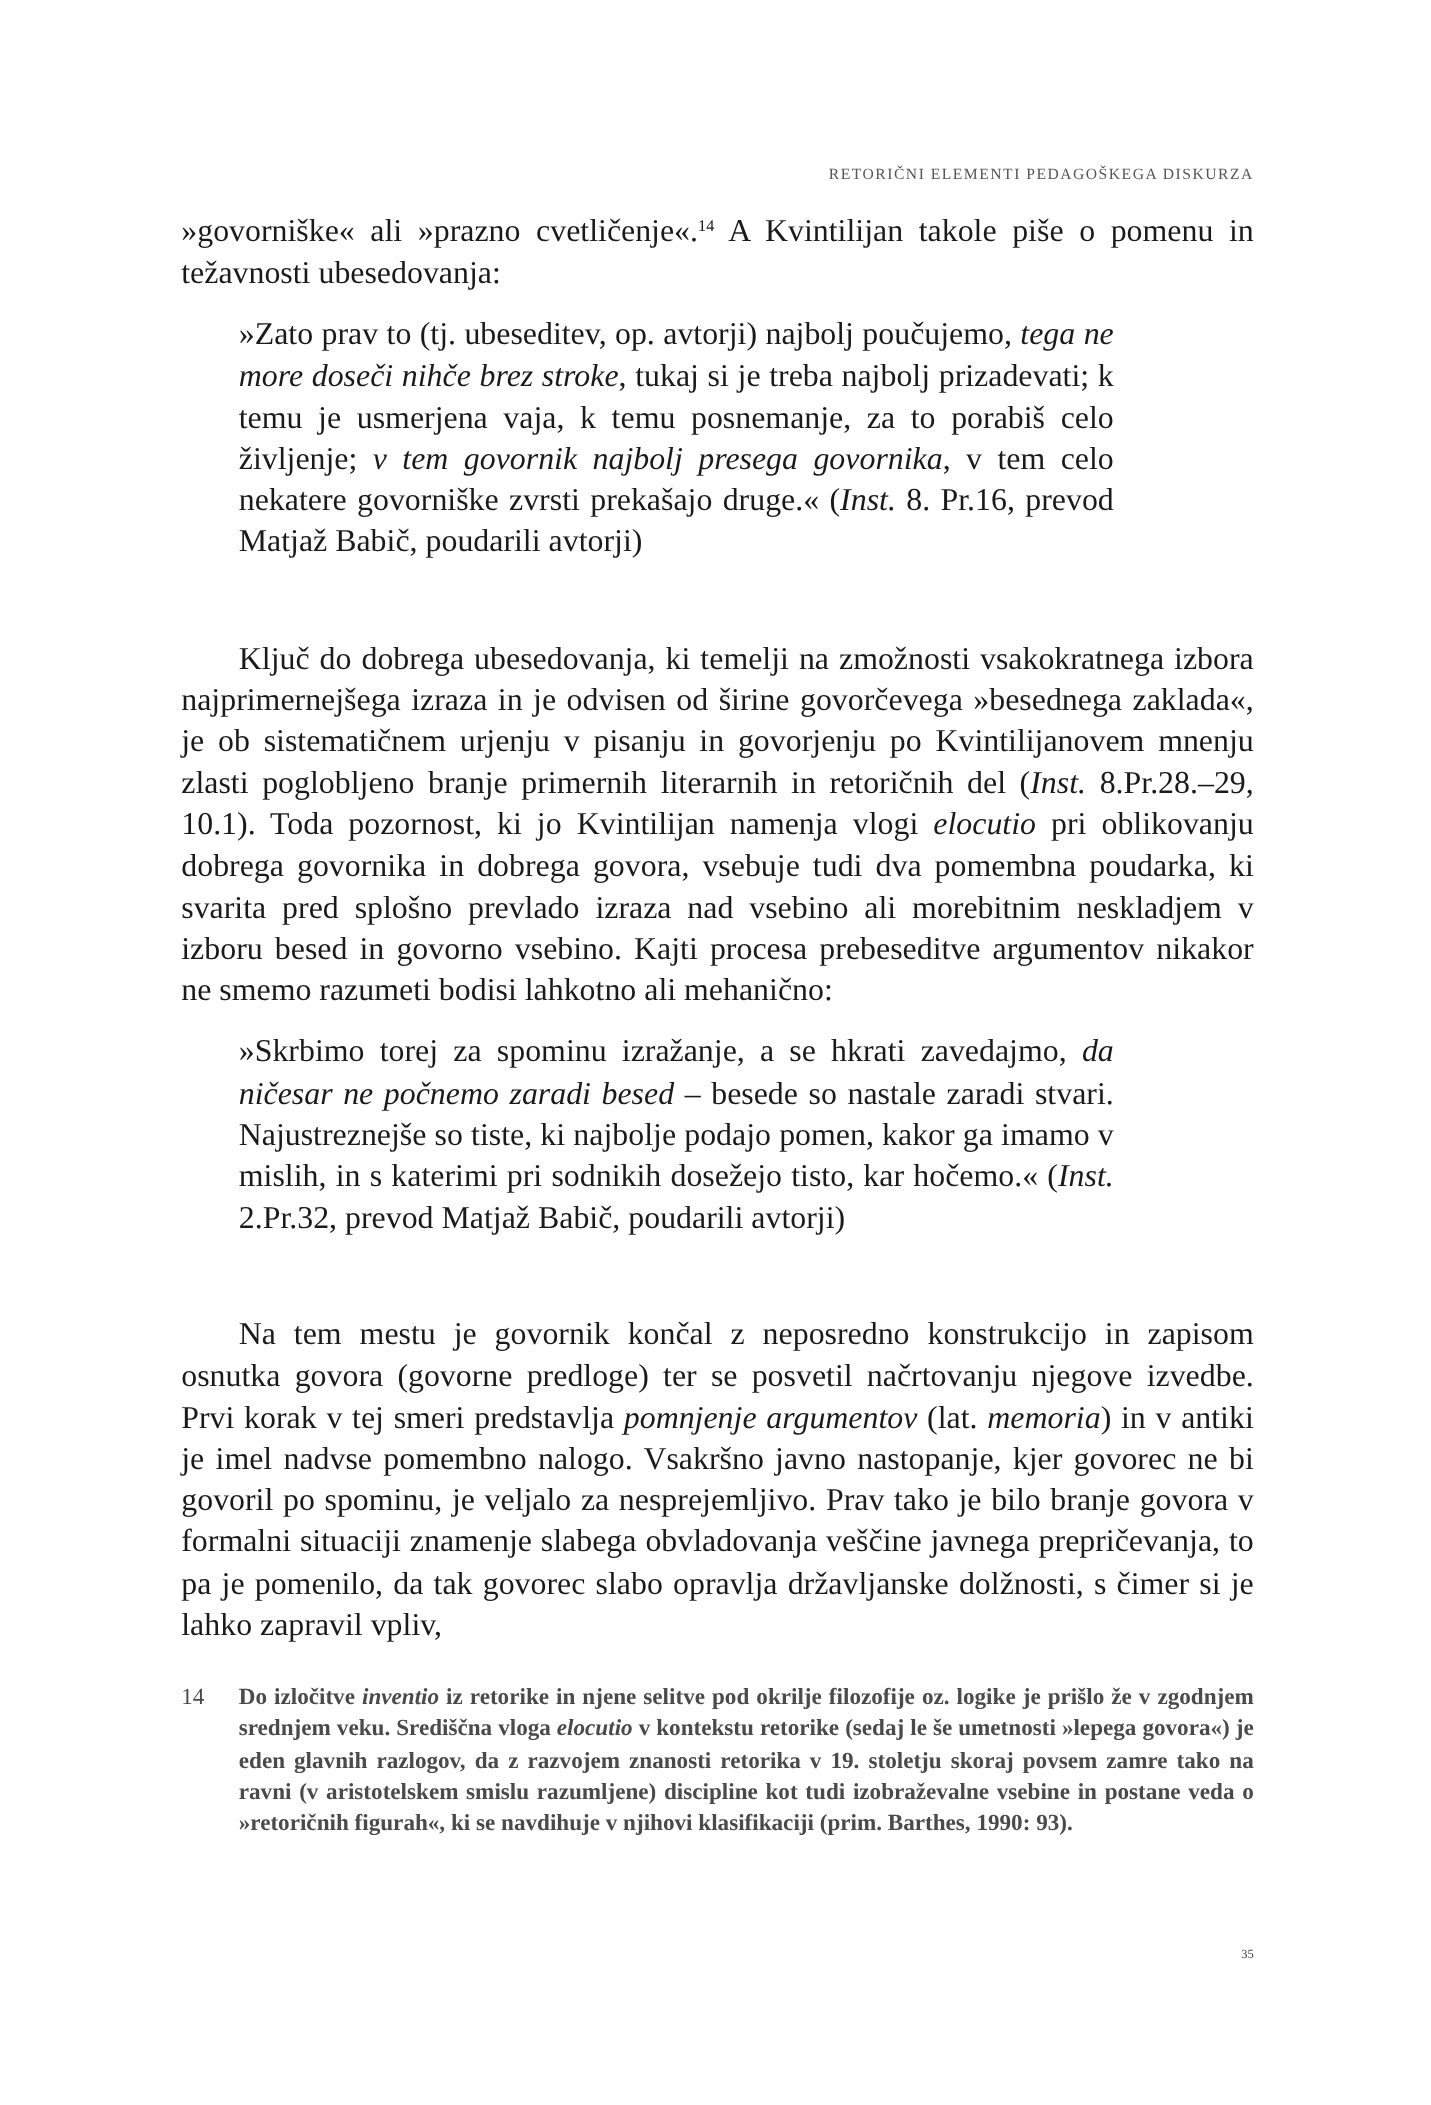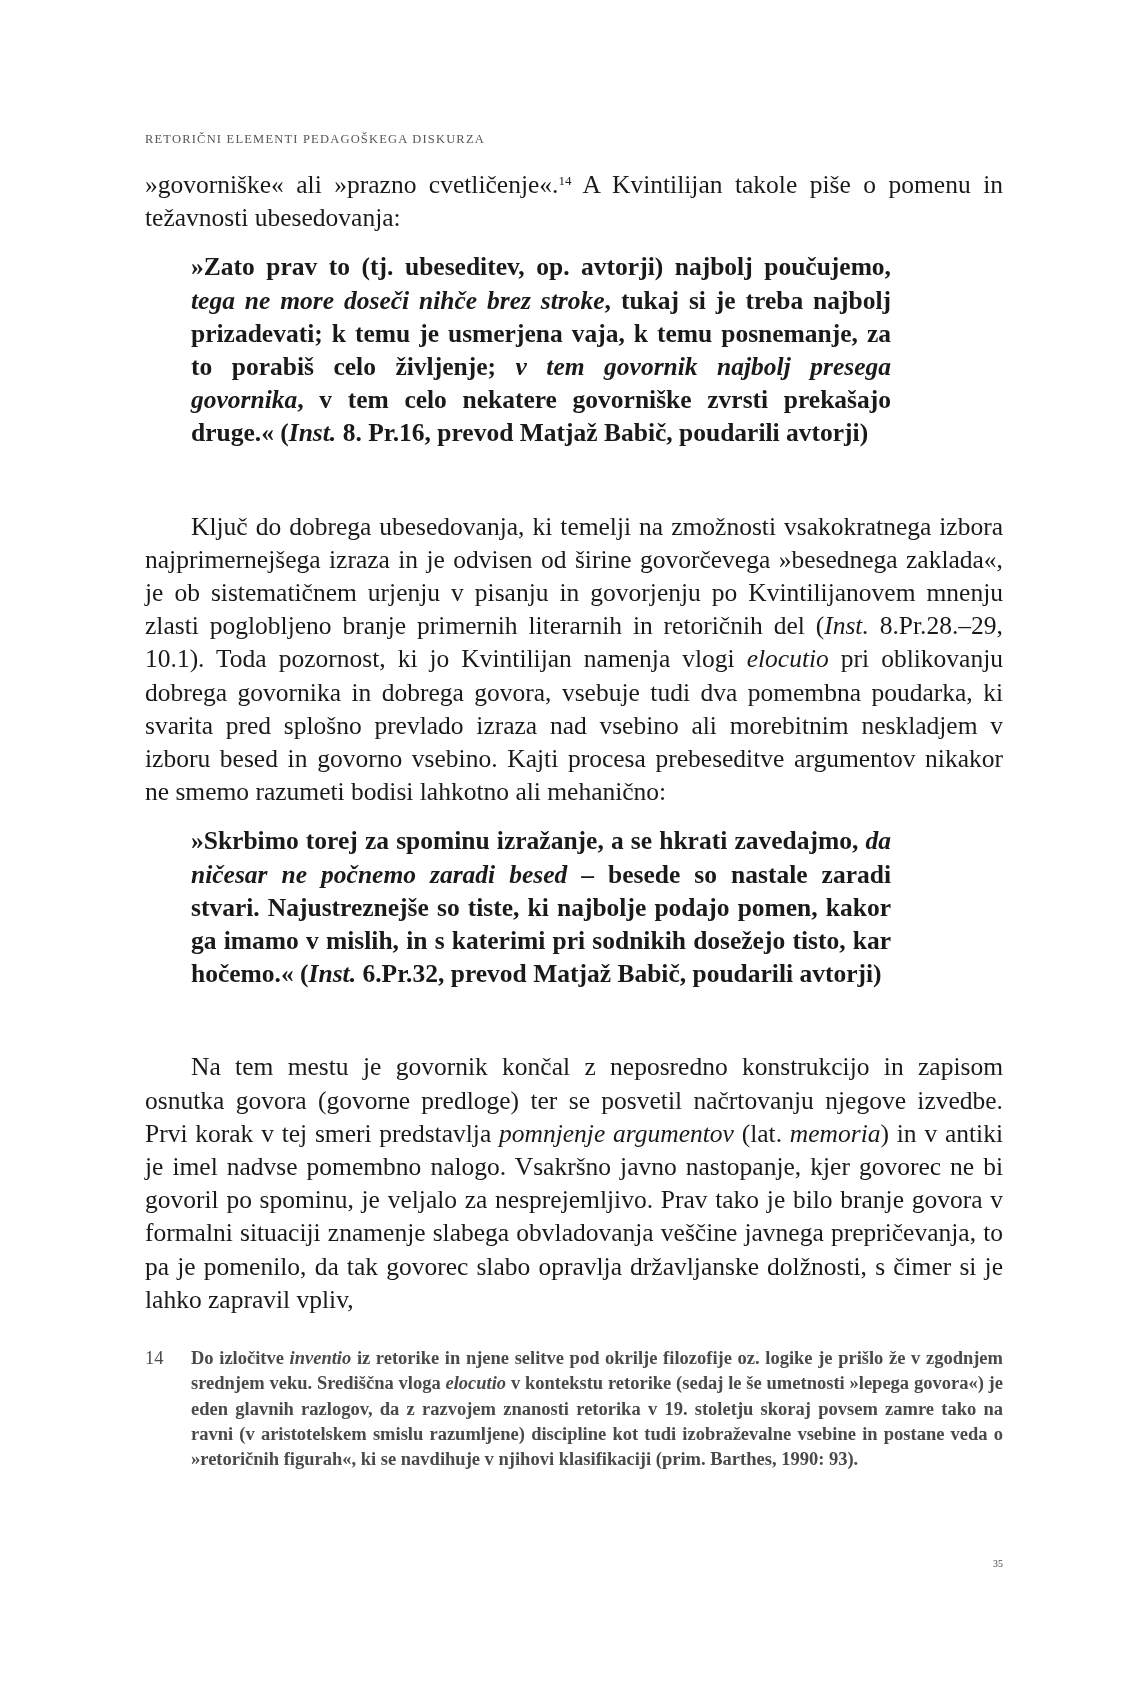--- a/index.html
+++ b/index.html
@@ -1,22 +1,22 @@
 <!DOCTYPE html>
 <html><head>
 <meta charset="utf-8">
 <style>
   html, body { margin: 0; padding: 0; background: #ffffff; }
   body { width: 1145px; height: 1684px; position: relative; overflow: hidden; color: #1a1a1a; }
   .page { position: absolute; left: 145px; top: 0; width: 858px; font-family: "Liberation Serif", "DejaVu Serif", serif; }
-  .running-head { position: absolute; top: 132px; left: 0; width: 858px; text-align: left; font-size: 12.5px; letter-spacing: 1.2px; color: #555; text-transform: uppercase; }
+  .running-head { position: absolute; top: 132px; left: 0; width: 858px; text-align: right; font-size: 12.5px; letter-spacing: 1.2px; color: #555; text-transform: uppercase; }
   .body { position: absolute; top: 168px; left: 0; width: 858px; font-size: 25.5px; line-height: 33.2px; text-align: justify; }
   .body p { margin: 0; }
   .body p.indent { text-indent: 46px; margin-top: 44px; }
-  .body .quote { margin: 0 16px 0 46px; width: 700px; font-weight: bold; }
+  .body .quote { margin: 0 16px 0 46px; width: 700px; }
   .gap { height: 16px; }
   sup.fn { font-size: 13px; vertical-align: top; position: relative; top: -4px; }
   .footnote { position: absolute; top: 1346px; left: 0; width: 858px; font-size: 18.5px; line-height: 25.3px; color: #4a4a4a; text-align: justify; display: flex; }
   .footnote .num { width: 46px; flex: 0 0 46px; }
   .footnote .txt { flex: 1; font-weight: bold; }
   .page-number { position: absolute; top: 1558px; right: 0; font-size: 10px; color: #444; }
   i { font-style: italic; }
 </style>
 </head>
 <body>
@@ -30,21 +30,21 @@
     <div class="gap"></div>
 
     <p class="quote"><span>»Zato prav to (tj. ubeseditev, op. avtorji) najbolj poučujemo, </span><i>tega ne more doseči nihče brez stroke</i><span>, tukaj si je treba najbolj prizadevati; k temu je usmerjena vaja, k temu posnemanje, za to porabiš celo življenje; </span><i>v tem govornik najbolj presega govornika</i><span>, v tem celo nekatere govorniške zvrsti prekašajo druge.« (</span><i>Inst.</i><span> 8. Pr.16, prevod Matjaž Babič, poudarili avtorji)</span></p>
 
     <div class="gap"></div>
 
     <p class="indent"><span>Ključ do dobrega ubesedovanja, ki temelji na zmožnosti vsakokratnega izbora najprimernejšega izraza in je odvisen od širine govorčevega »besednega zaklada«, je ob sistematičnem urjenju v pisanju in govorjenju po Kvintilijanovem mnenju zlasti poglobljeno branje primernih literarnih in retoričnih del (</span><i>Inst.</i><span> 8.Pr.28.–29, 10.1). Toda pozornost, ki jo Kvintilijan namenja vlogi </span><i>elocutio</i><span> pri oblikovanju dobrega govornika in dobrega govora, vsebuje tudi dva pomembna poudarka, ki svarita pred splošno prevlado izraza nad vsebino ali morebitnim neskladjem v izboru besed in govorno vsebino. Kajti procesa prebeseditve argumentov nikakor ne smemo razumeti bodisi lahkotno ali mehanično:</span></p>
 
     <div class="gap"></div>
 
-    <p class="quote"><span>»Skrbimo torej za spominu izražanje, a se hkrati zavedajmo, </span><i>da ničesar ne počnemo zaradi besed</i><span> – besede so nastale zaradi stvari. Najustreznejše so tiste, ki najbolje podajo pomen, kakor ga imamo v mislih, in s katerimi pri sodnikih dosežejo tisto, kar hočemo.« (</span><i>Inst.</i><span> 6.Pr.32, prevod Matjaž Babič, poudarili avtorji)</span></p>
+    <p class="quote"><span>»Skrbimo torej za spominu izražanje, a se hkrati zavedajmo, </span><i>da ničesar ne počnemo zaradi besed</i><span> – besede so nastale zaradi stvari. Najustreznejše so tiste, ki najbolje podajo pomen, kakor ga imamo v mislih, in s katerimi pri sodnikih dosežejo tisto, kar hočemo.« (</span><i>Inst.</i><span> 2.Pr.32, prevod Matjaž Babič, poudarili avtorji)</span></p>
 
     <div class="gap"></div>
 
     <p class="indent"><span>Na tem mestu je govornik končal z neposredno konstrukcijo in zapisom osnutka govora (govorne predloge) ter se posvetil načrtovanju njegove izvedbe. Prvi korak v tej smeri predstavlja </span><i>pomnjenje argumentov</i><span> (lat. </span><i>memoria</i><span>) in v antiki je imel nadvse pomembno nalogo. Vsakršno javno nastopanje, kjer govorec ne bi govoril po spominu, je veljalo za nesprejemljivo. Prav tako je bilo branje govora v formalni situaciji znamenje slabega obvladovanja veščine javnega prepričevanja, to pa je pomenilo, da tak govorec slabo opravlja državljanske dolžnosti, s čimer si je lahko zapravil vpliv,</span></p>
   </div>
 
   <div class="footnote">
     <span class="num">14</span>
     <span class="txt"><span>Do izločitve </span><i>inventio</i><span> iz retorike in njene selitve pod okrilje filozofije oz. logike je prišlo že v zgodnjem srednjem veku. Središčna vloga </span><i>elocutio</i><span> v kontekstu retorike (sedaj le še umetnosti »lepega govora«) je eden glavnih razlogov, da z razvojem znanosti retorika v 19. stoletju skoraj povsem zamre tako na ravni (v aristotelskem smislu razumljene) discipline kot tudi izobraževalne vsebine in postane veda o »retoričnih figurah«, ki se navdihuje v njihovi klasifikaciji (prim. Barthes, 1990: 93).</span></span>
   </div>

